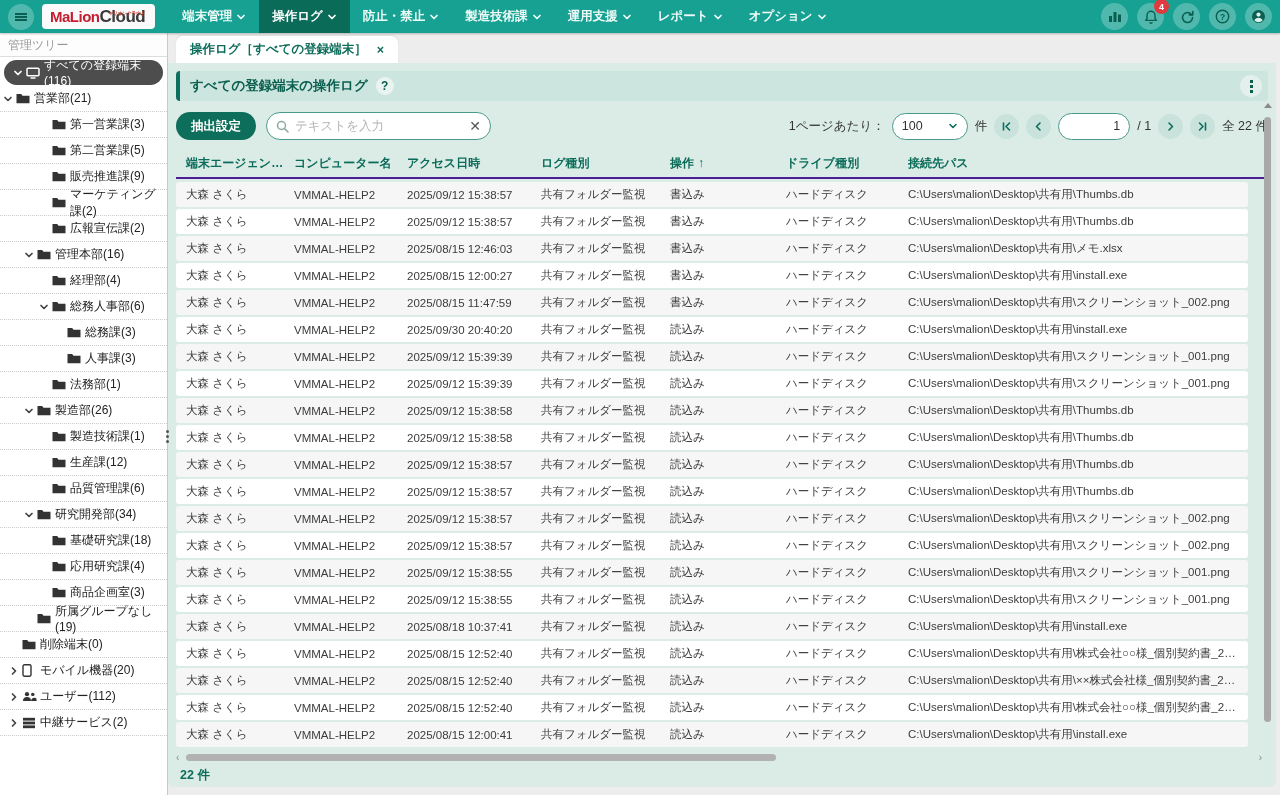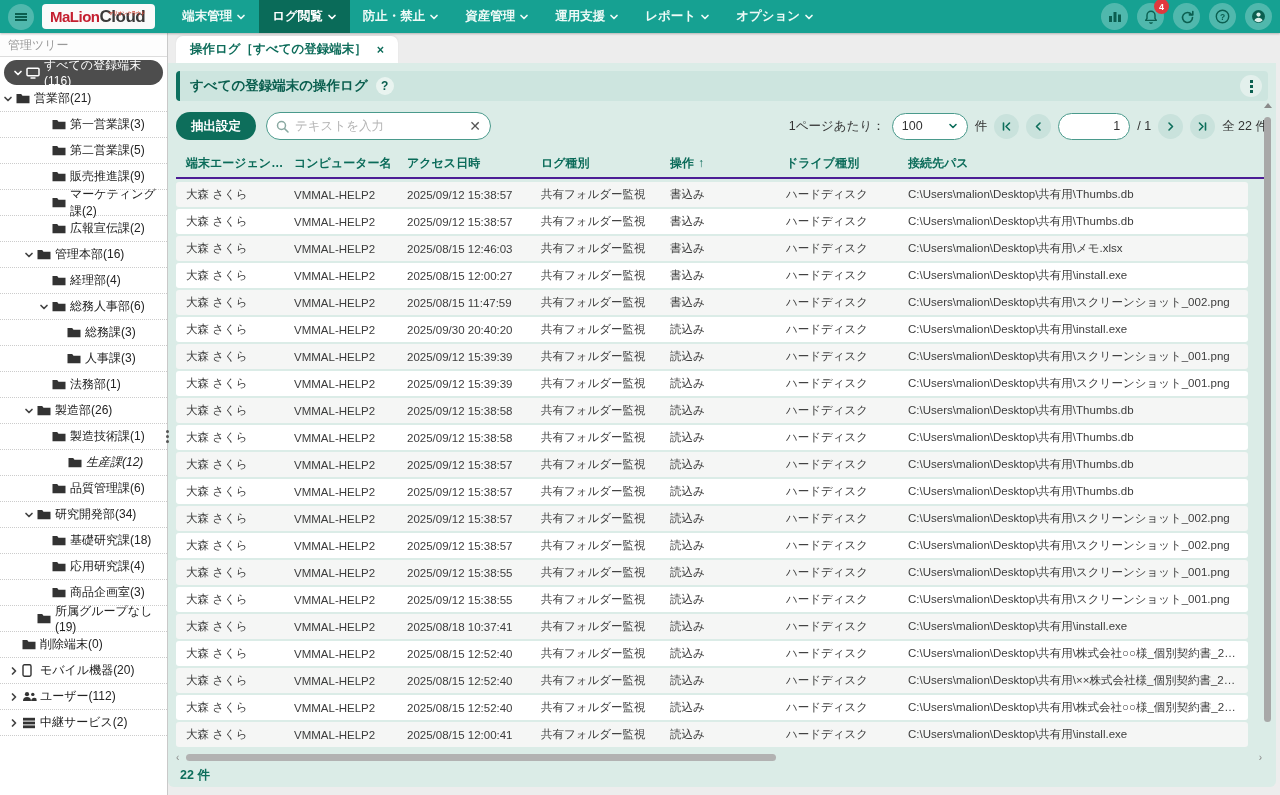--- a/index.html
+++ b/index.html
@@ -106,37 +106,37 @@
     <div class="menu">
         <div class="menu-item">
           <span>端末管理</span>
           <span>
             <svg width="10" height="10" viewBox="0 0 10 10">
               <path d="M2 3.5 L5 6.5 L8 3.5" fill="none" stroke="currentColor" stroke-width="1.7" stroke-linecap="round" stroke-linejoin="round"></path>
             </svg>
           </span>
         </div>
         <div class="menu-item active">
-          <span>ログ閲覧</span>
+          <span>操作ログ</span>
           <span>
             <svg width="10" height="10" viewBox="0 0 10 10">
               <path d="M2 3.5 L5 6.5 L8 3.5" fill="none" stroke="currentColor" stroke-width="1.7" stroke-linecap="round" stroke-linejoin="round"></path>
             </svg>
           </span>
         </div>
         <div class="menu-item">
           <span>防止・禁止</span>
           <span>
             <svg width="10" height="10" viewBox="0 0 10 10">
               <path d="M2 3.5 L5 6.5 L8 3.5" fill="none" stroke="currentColor" stroke-width="1.7" stroke-linecap="round" stroke-linejoin="round"></path>
             </svg>
           </span>
         </div>
         <div class="menu-item">
-          <span>資産管理</span>
+          <span>製造技術課</span>
           <span>
             <svg width="10" height="10" viewBox="0 0 10 10">
               <path d="M2 3.5 L5 6.5 L8 3.5" fill="none" stroke="currentColor" stroke-width="1.7" stroke-linecap="round" stroke-linejoin="round"></path>
             </svg>
           </span>
         </div>
         <div class="menu-item">
           <span>運用支援</span>
           <span>
             <svg width="10" height="10" viewBox="0 0 10 10">
@@ -352,21 +352,21 @@
           </div>
           <div class="tree-item" style="padding-left: 36px;">
             <span class="expander"></span>
             <span class="tree-icon">
               <svg width="14" height="11" viewBox="0 0 14 11">
                 <path d="M0.5 1 h4.7 l1.3 1.8 h7 v7.4 h-13 z" fill="currentColor"></path>
               </svg>
             </span>
             <span class="tree-label">製造技術課(1)</span>
           </div>
-          <div class="tree-item" style="padding-left: 52px; font-style: italic;">
+          <div class="tree-item" style="padding-left: 36px;">
             <span class="expander"></span>
             <span class="tree-icon">
               <svg width="14" height="11" viewBox="0 0 14 11">
                 <path d="M0.5 1 h4.7 l1.3 1.8 h7 v7.4 h-13 z" fill="currentColor"></path>
               </svg>
             </span>
             <span class="tree-label">生産課(12)</span>
           </div>
           <div class="tree-item" style="padding-left: 36px;">
             <span class="expander"></span>

